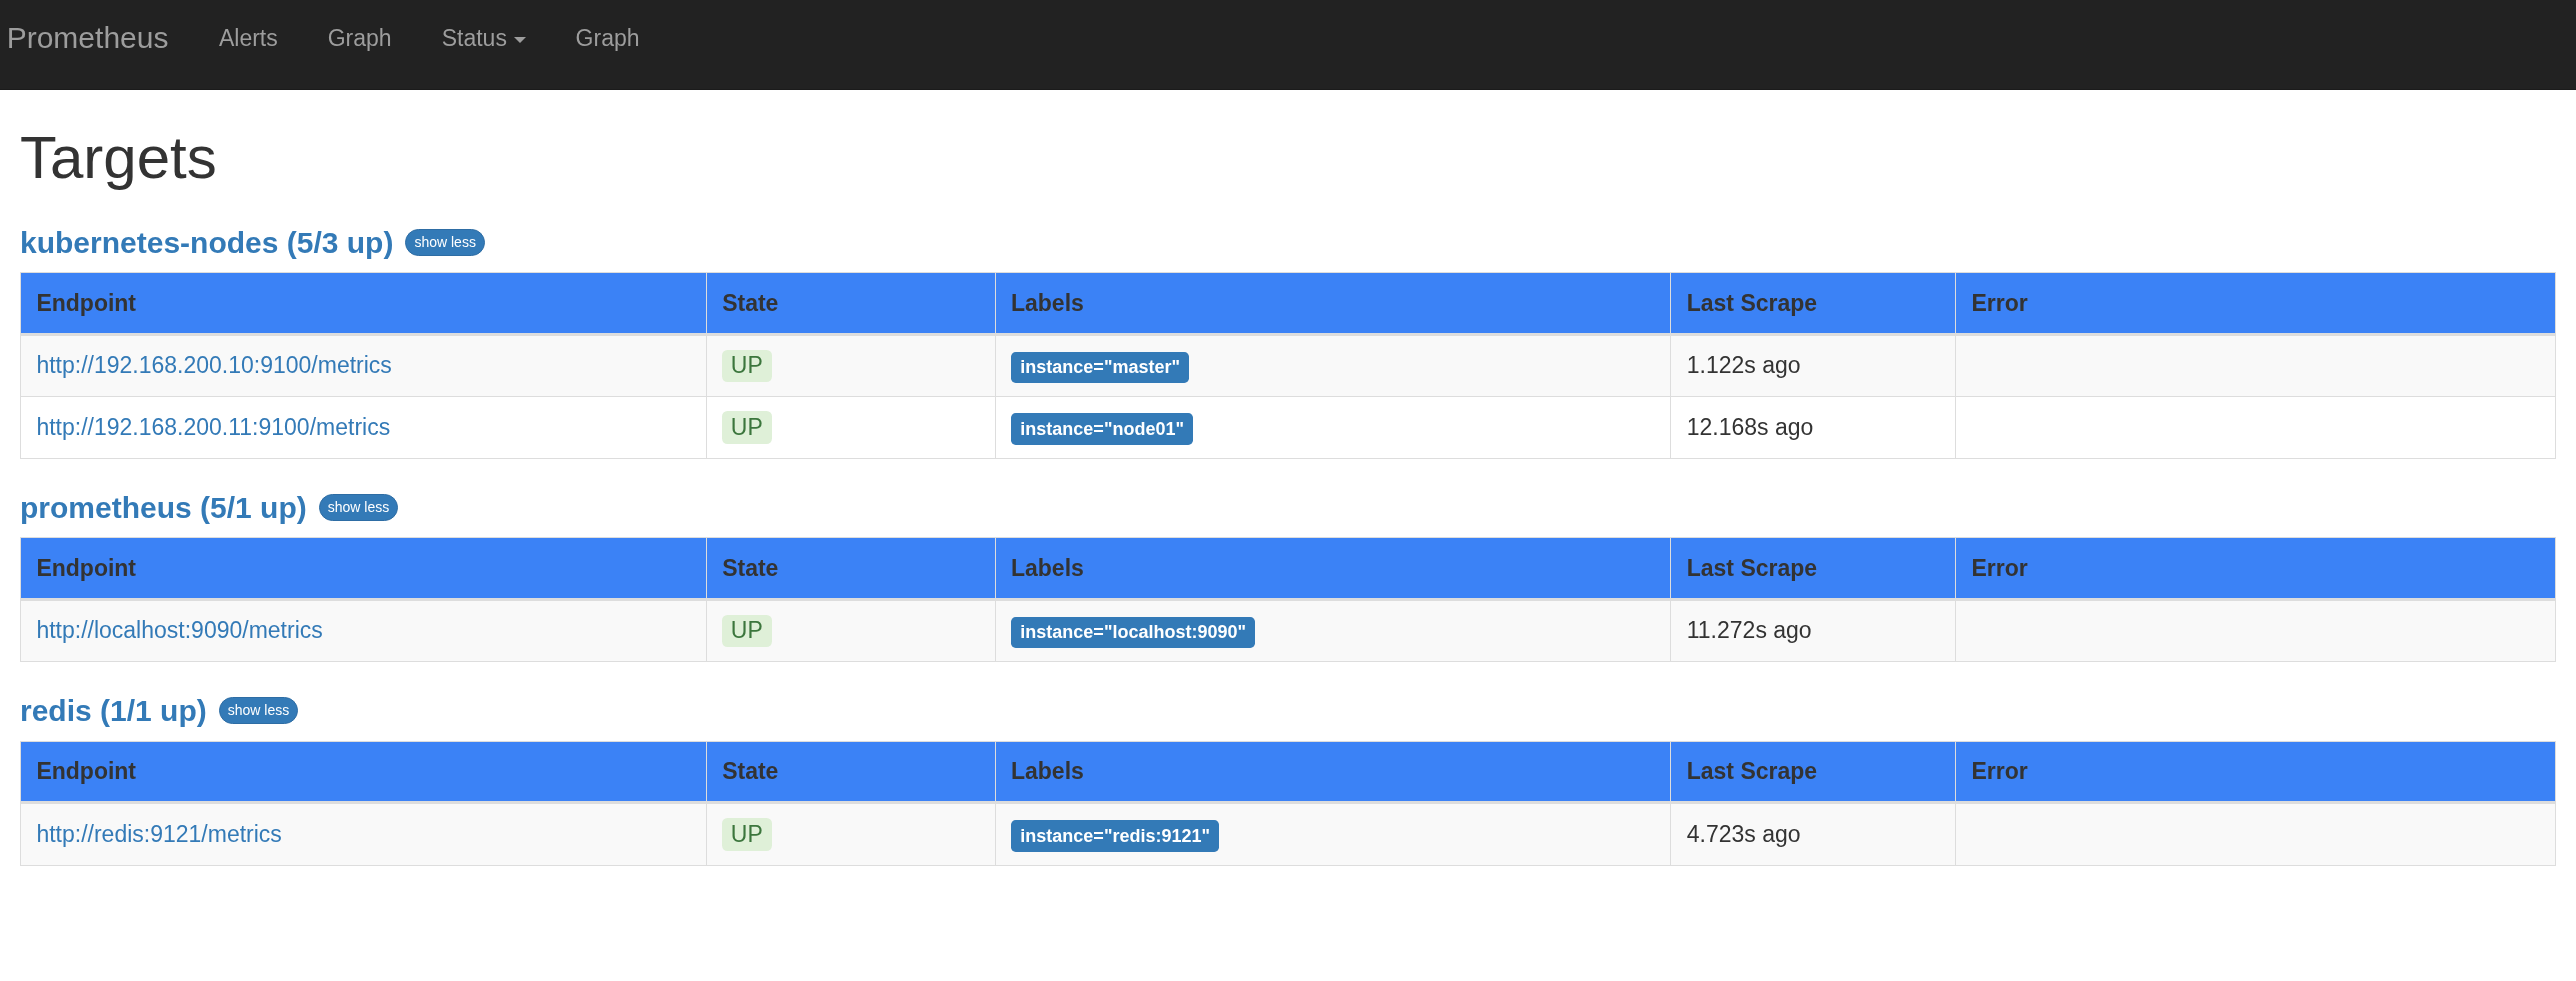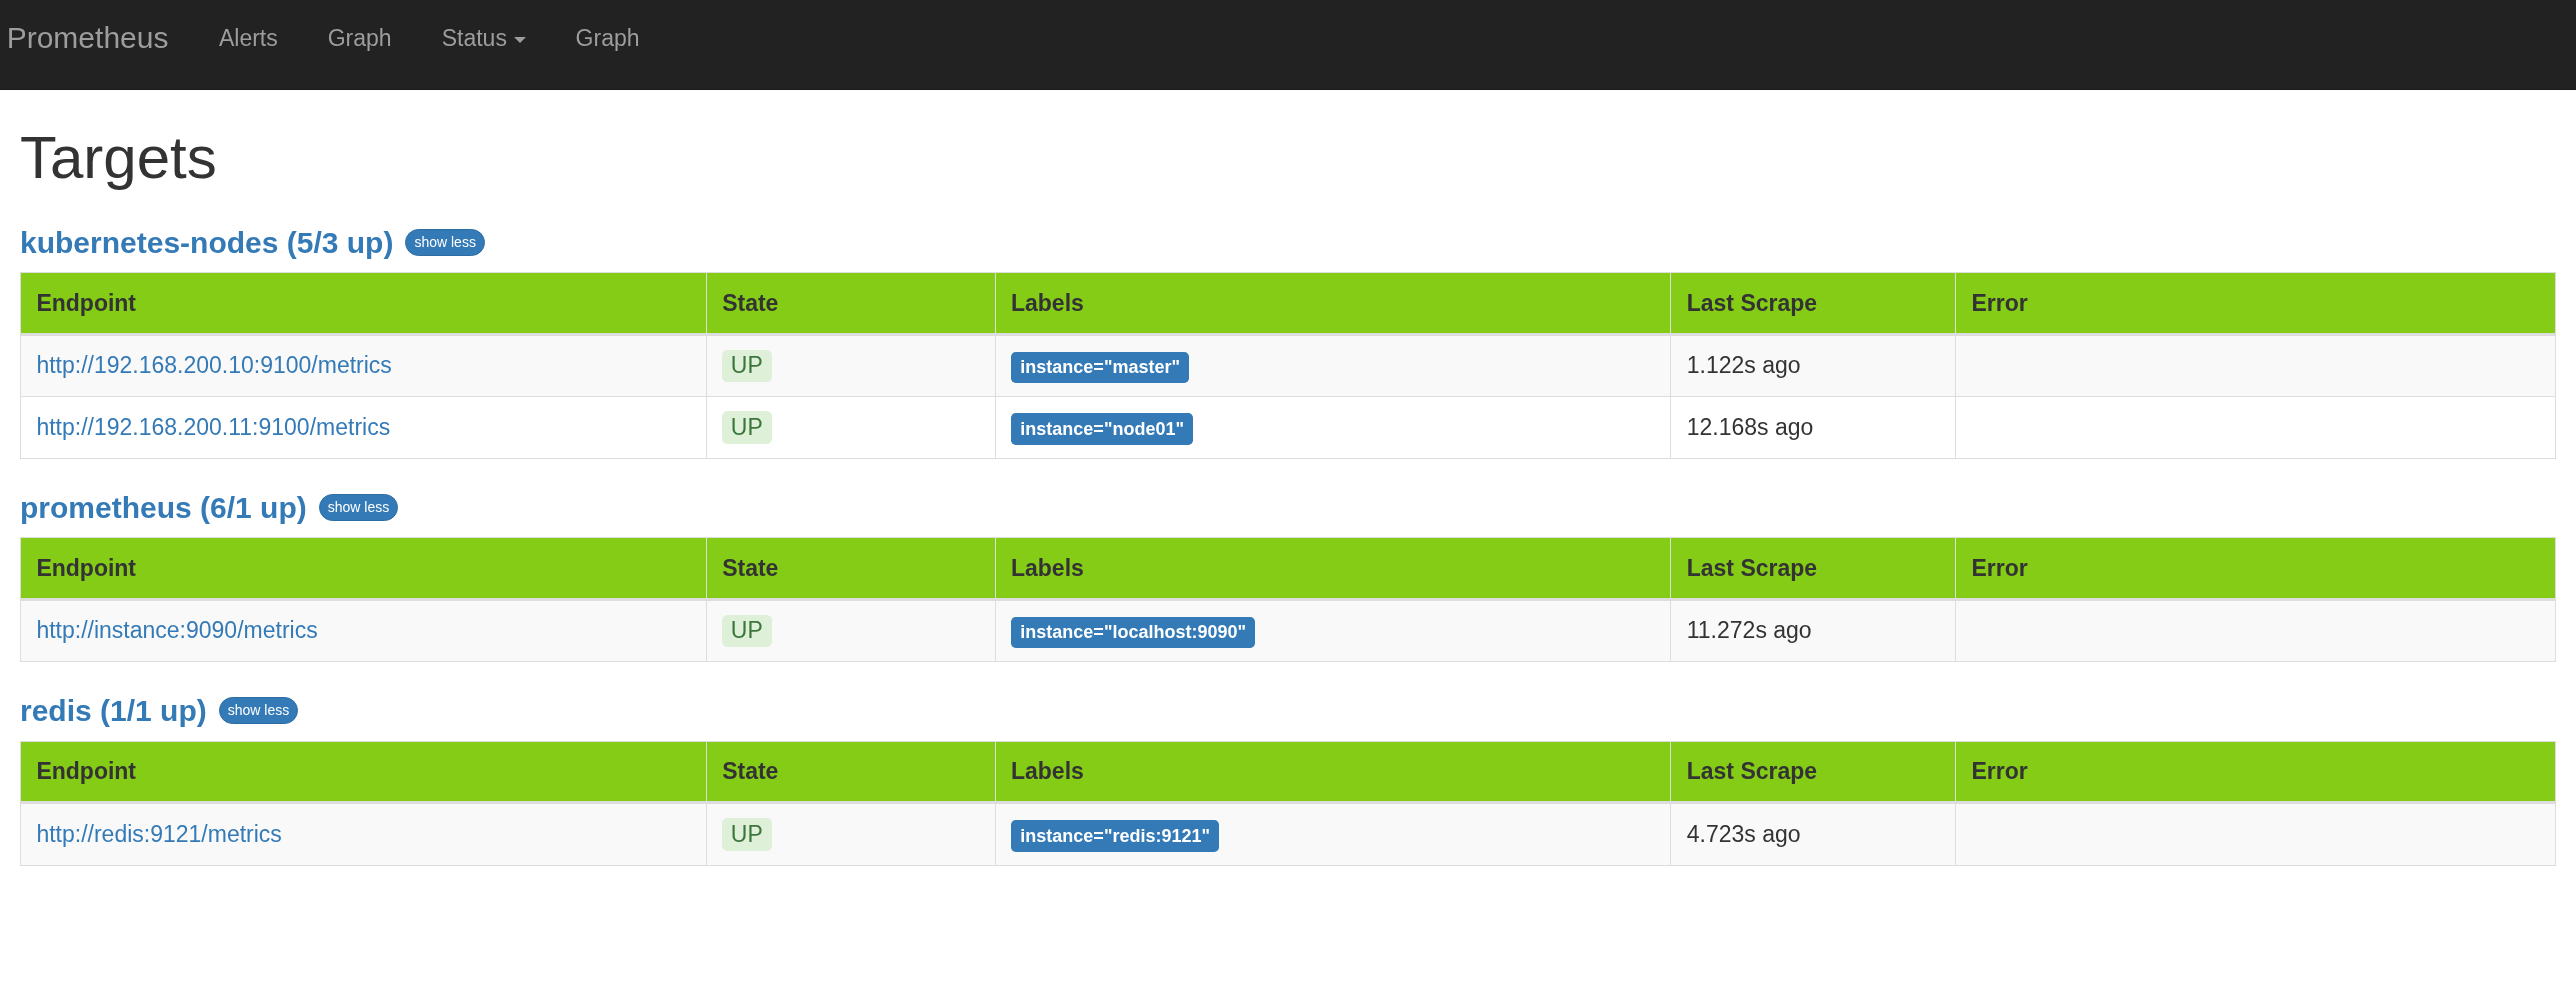--- a/index.html
+++ b/index.html
@@ -152,21 +152,21 @@
     text-align: left;
     vertical-align: top;
     font-size: 23px;
     overflow: hidden;
     text-overflow: ellipsis;
   }
   table.targets th {
     font-weight: bold;
     color: #333333;
     border-bottom-width: 3.4px;
-    background: #84cc16;
+    background: #3b82f6;
   }
   table.targets tbody tr:nth-child(odd) { background-color: #f9f9f9; }
   table.targets tbody tr:nth-child(even) { background-color: #ffffff; }
 
   .col-endpoint { width: 654px; }
   .col-state    { width: 257px; }
   .col-labels   { width: 644px; }
   .col-scrape   { width: 253px; }
   .col-error    { width: auto; }
 
@@ -252,36 +252,36 @@
               <td class="col-state"><span class="label-up">UP</span></td>
               <td class="col-labels"><span class="label-tag">instance="node01"</span></td>
               <td class="col-scrape">12.168s ago</td>
               <td class="col-error">&nbsp;</td>
             </tr>
           </tbody>
         </table>
       </div>
       <div class="job-section">
         <div class="job-heading">
-          <span class="job-title">prometheus (6/1 up)</span>
+          <span class="job-title">prometheus (5/1 up)</span>
           <button class="btn-xs">show less</button>
         </div>
         <table class="targets">
           <thead>
             <tr>
               <th class="col-endpoint">Endpoint</th>
               <th class="col-state">State</th>
               <th class="col-labels">Labels</th>
               <th class="col-scrape">Last Scrape</th>
               <th class="col-error">Error</th>
             </tr>
           </thead>
           <tbody>
             <tr>
-              <td class="col-endpoint"><a class="endpoint-link" href="#">http://instance:9090/metrics</a></td>
+              <td class="col-endpoint"><a class="endpoint-link" href="#">http://localhost:9090/metrics</a></td>
               <td class="col-state"><span class="label-up">UP</span></td>
               <td class="col-labels"><span class="label-tag">instance="localhost:9090"</span></td>
               <td class="col-scrape">11.272s ago</td>
               <td class="col-error">&nbsp;</td>
             </tr>
           </tbody>
         </table>
       </div>
       <div class="job-section">
         <div class="job-heading">

